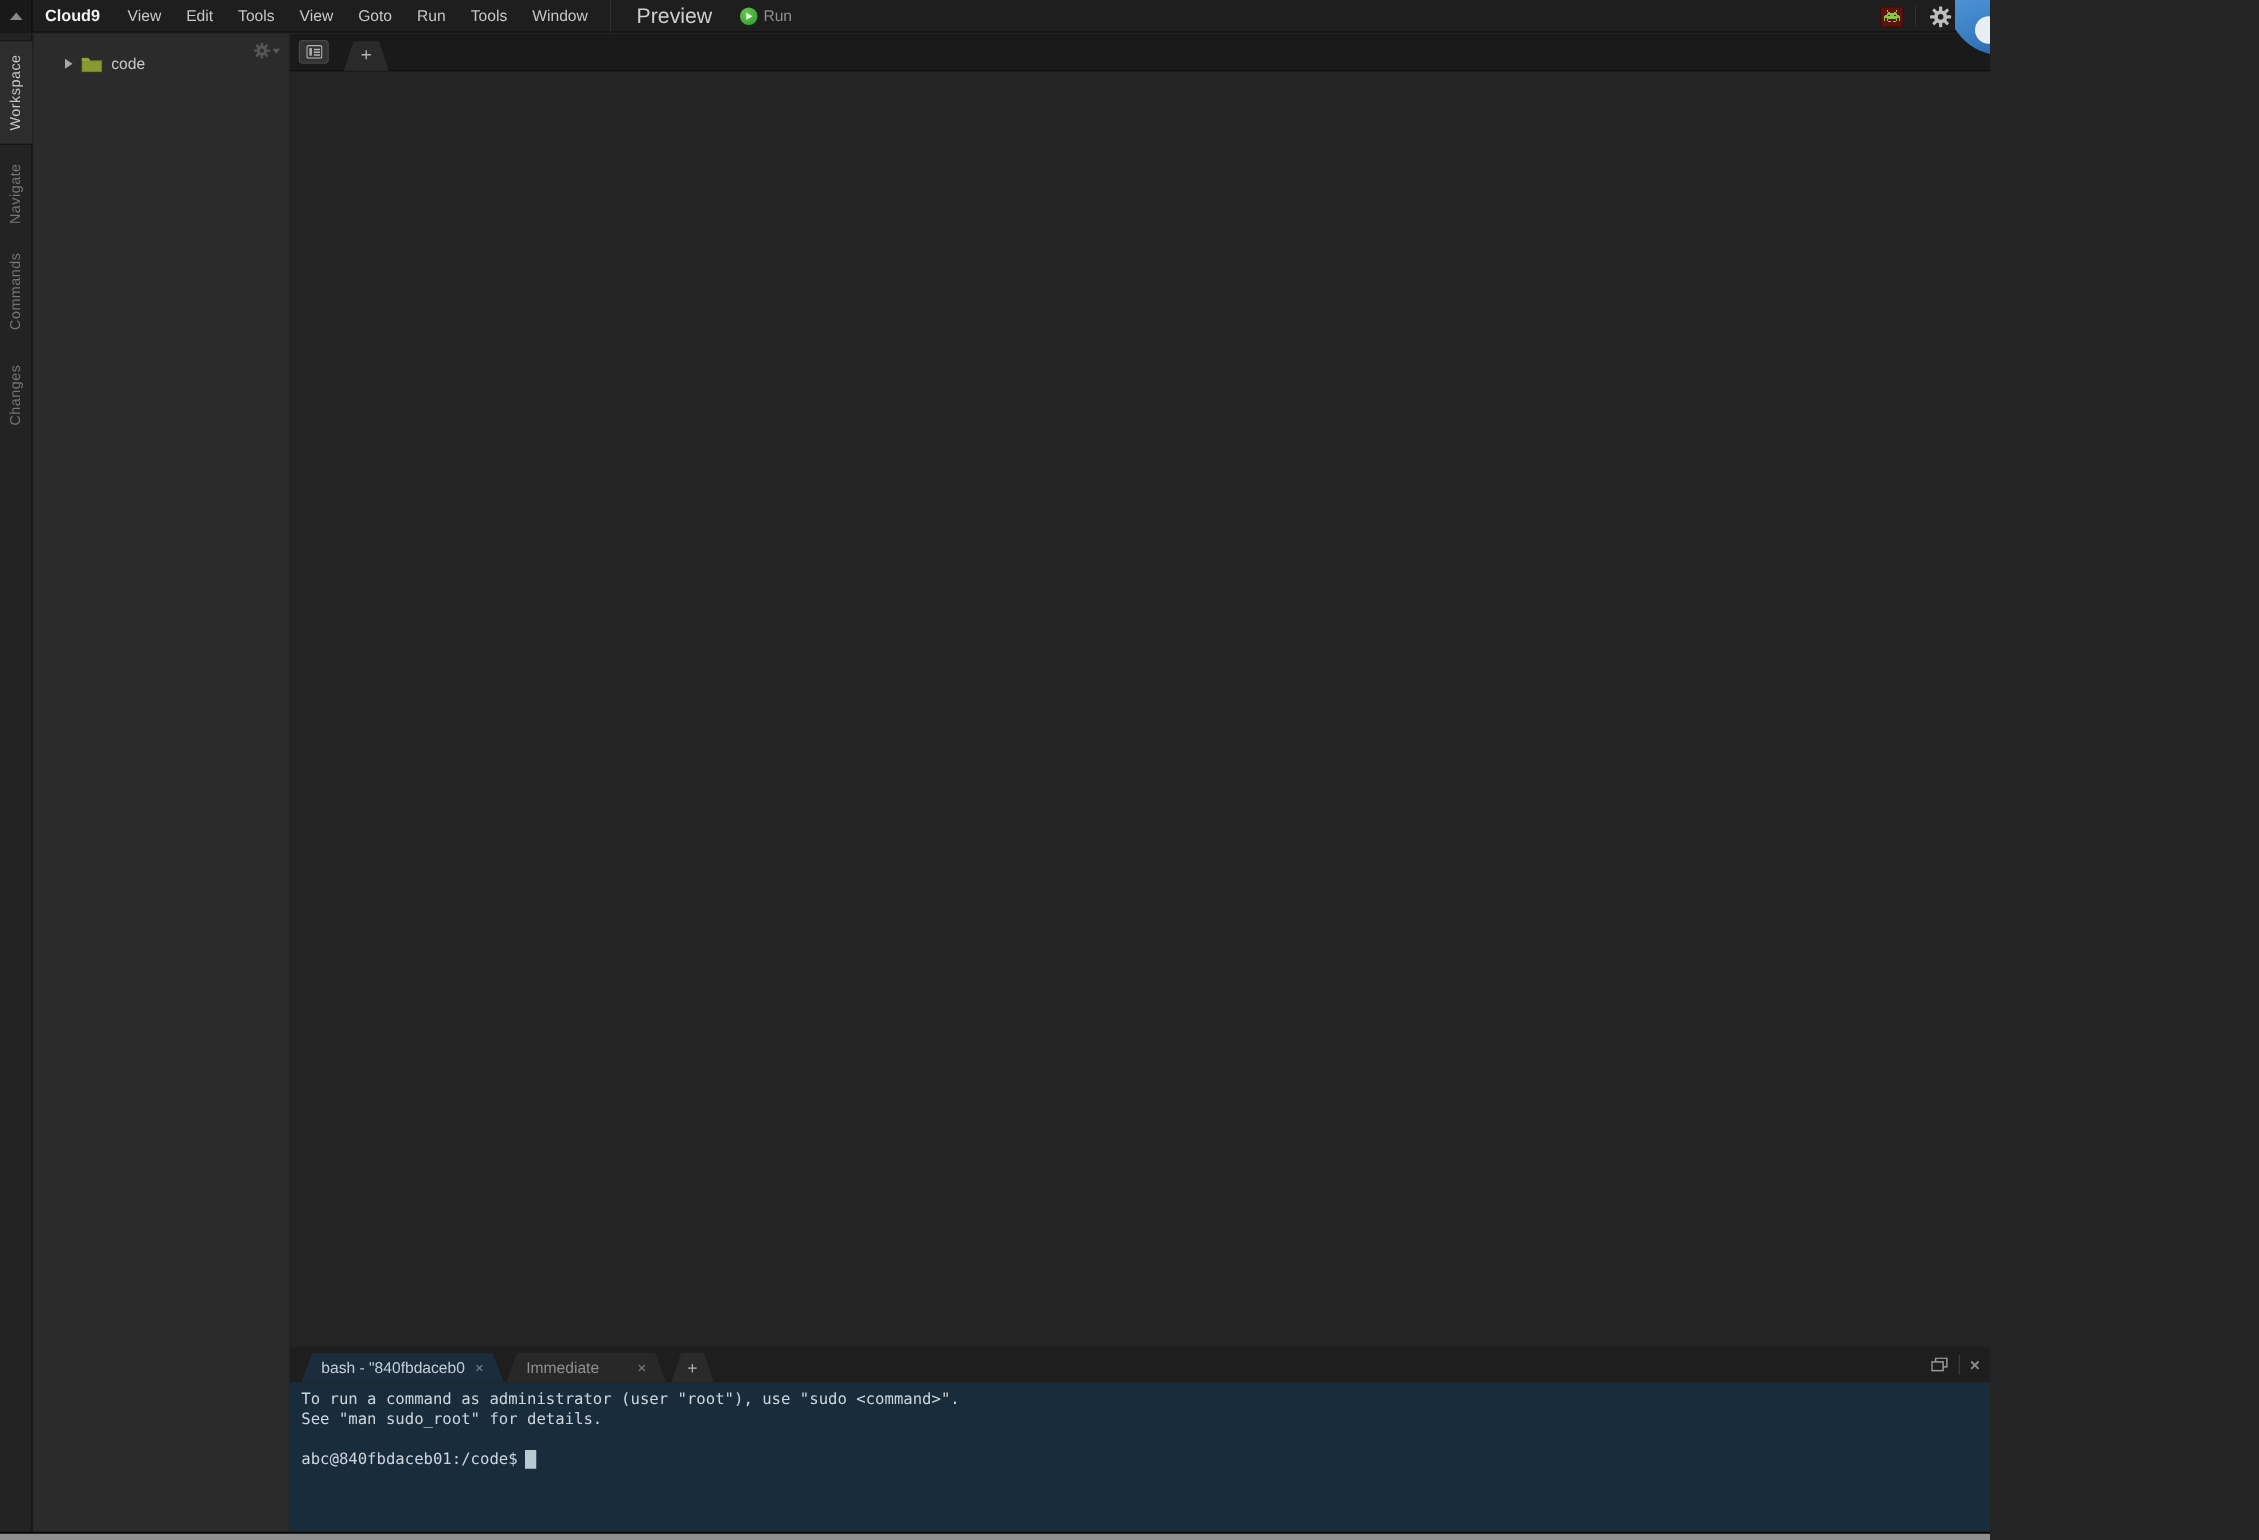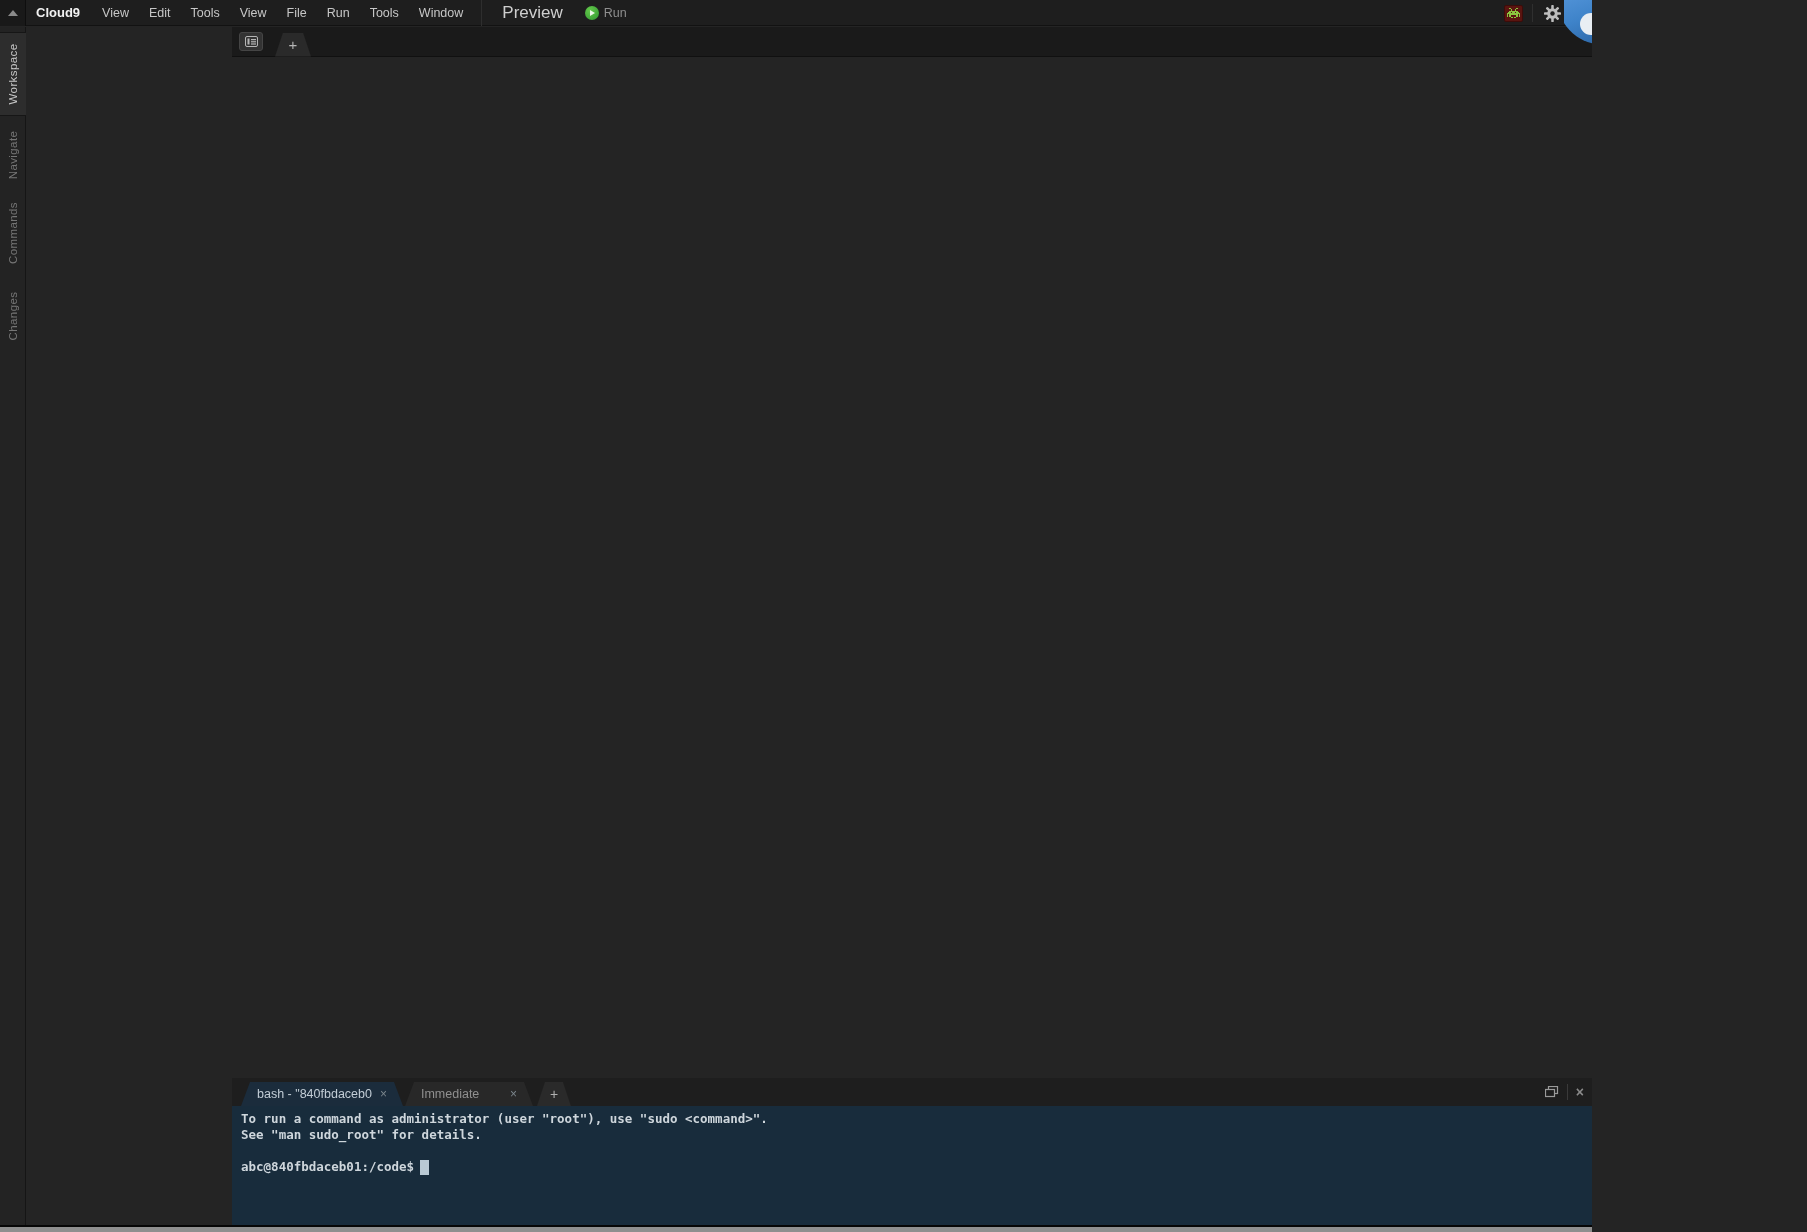--- a/index.html
+++ b/index.html
@@ -82,21 +82,21 @@
   .ctab-imm .ctab-label { color:#8f8f8f; font-size:12.5px; }
   .ctab-close { color:#7b858c; font-size:12px; line-height:12px; cursor:pointer; }
   .console-plus { width:34px; height:24px; margin-left:4px; background:#2a2a2a;
     clip-path:polygon(8px 0, calc(100% - 8px) 0, 100% 100%, 0 100%);
     display:flex; align-items:center; justify-content:center; color:#b0b0b0; font-size:14px; cursor:pointer; }
   .console-controls { position:absolute; right:8px; top:0; height:28px; display:flex; align-items:center; gap:8px; }
   .ctrl-sep { width:1px; height:16px; background:#3a3a3a; }
   .panel-close { color:#8a8a8a; font-size:14px; font-weight:bold; cursor:pointer; }
   .terminal { position:absolute; left:0; top:28px; right:0; bottom:0; background:#182c3c;
     font-family:"DejaVu Sans Mono", monospace; font-size:12.5px; line-height:16px; color:#ced6dc;
-    padding:5px 0 0 9px; cursor:text;font-weight:bold; }
+    padding:5px 0 0 9px; cursor:text; }
   .t-line { white-space:pre; }
   .t-blank { height:16px; }
   .prompt-row { display:flex; align-items:flex-end; }
   .cursor { display:inline-block; width:9px; height:15px; background:#b9c9d4; margin-left:6px; }
 
   
   .bottom-strip { position:absolute; left:0; bottom:0; width:100%; height:7px; background:#8f8f8f;
     border-top:2px solid #060606; z-index:50; }
 </style>
 </head>
@@ -106,21 +106,21 @@
 
   <div class="menubar">
     <div class="collapse-btn">
       <div class="tri-up"></div>
     </div>
     <div class="brand">Cloud9</div>
     <div class="menu-item">View</div>
     <div class="menu-item">Edit</div>
     <div class="menu-item">Tools</div>
     <div class="menu-item">View</div>
-    <div class="menu-item">File</div>
+    <div class="menu-item">Goto</div>
     <div class="menu-item">Run</div>
     <div class="menu-item">Tools</div>
     <div class="menu-item">Window</div>
     <div class="menu-sep"></div>
     <div class="menu-item preview">Preview</div>
     <div class="run-group">
       <div class="run-circle">
         <div class="run-play"></div>
       </div>
       <span class="run-label">Run</span>
@@ -180,20 +180,43 @@
       <span>Navigate</span>
     </div>
     <div class="vtab vt-cmd">
       <span>Commands</span>
     </div>
     <div class="vtab vt-chg">
       <span>Changes</span>
     </div>
   </div>
 
+  <div class="treepanel">
+    <div class="tree-settings">
+      <svg width="13" height="13" viewBox="0 0 20 20">
+        <g fill="#565656">
+          <rect x="8.5" y="0" width="3" height="20" rx="1"></rect>
+          <rect x="0" y="8.5" width="20" height="3" rx="1"></rect>
+          <rect x="8.5" y="0" width="3" height="20" rx="1" transform="rotate(45 10 10)"></rect>
+          <rect x="0" y="8.5" width="20" height="3" rx="1" transform="rotate(45 10 10)"></rect>
+          <circle cx="10" cy="10" r="6.2"></circle>
+        </g>
+        <circle cx="10" cy="10" r="2.6" fill="#2b2b2b"></circle>
+      </svg>
+      <div class="tree-caret"></div>
+    </div>
+    <div class="tree-item">
+      <div class="disclosure"></div>
+      <svg width="17" height="13" viewBox="0 0 17 13">
+        <path d="M0.5 1.5 h5.2 l1.6 2 h9.2 v9 h-16 z" fill="#87992f" stroke="#5f6e1f" stroke-width="0.6"></path>
+        <path d="M0.5 1.5 h5.2 l1.6 2 h-6.8 z" fill="#97a93c"></path>
+      </svg>
+      <span class="tree-label">code</span>
+    </div>
+  </div>
 
   <div class="editor">
     <div class="editor-tabbar">
       <div class="tablist-btn">
         <svg width="13" height="11" viewBox="0 0 13 11">
           <rect x="0.5" y="0.5" width="12" height="10" rx="1.5" fill="none" stroke="#b5b5b5"></rect>
           <rect x="2.5" y="2.5" width="2" height="6" fill="#b5b5b5"></rect>
           <rect x="6" y="3" width="5" height="1.2" fill="#b5b5b5"></rect>
           <rect x="6" y="5.2" width="5" height="1.2" fill="#b5b5b5"></rect>
           <rect x="6" y="7.4" width="5" height="1.2" fill="#b5b5b5"></rect>

